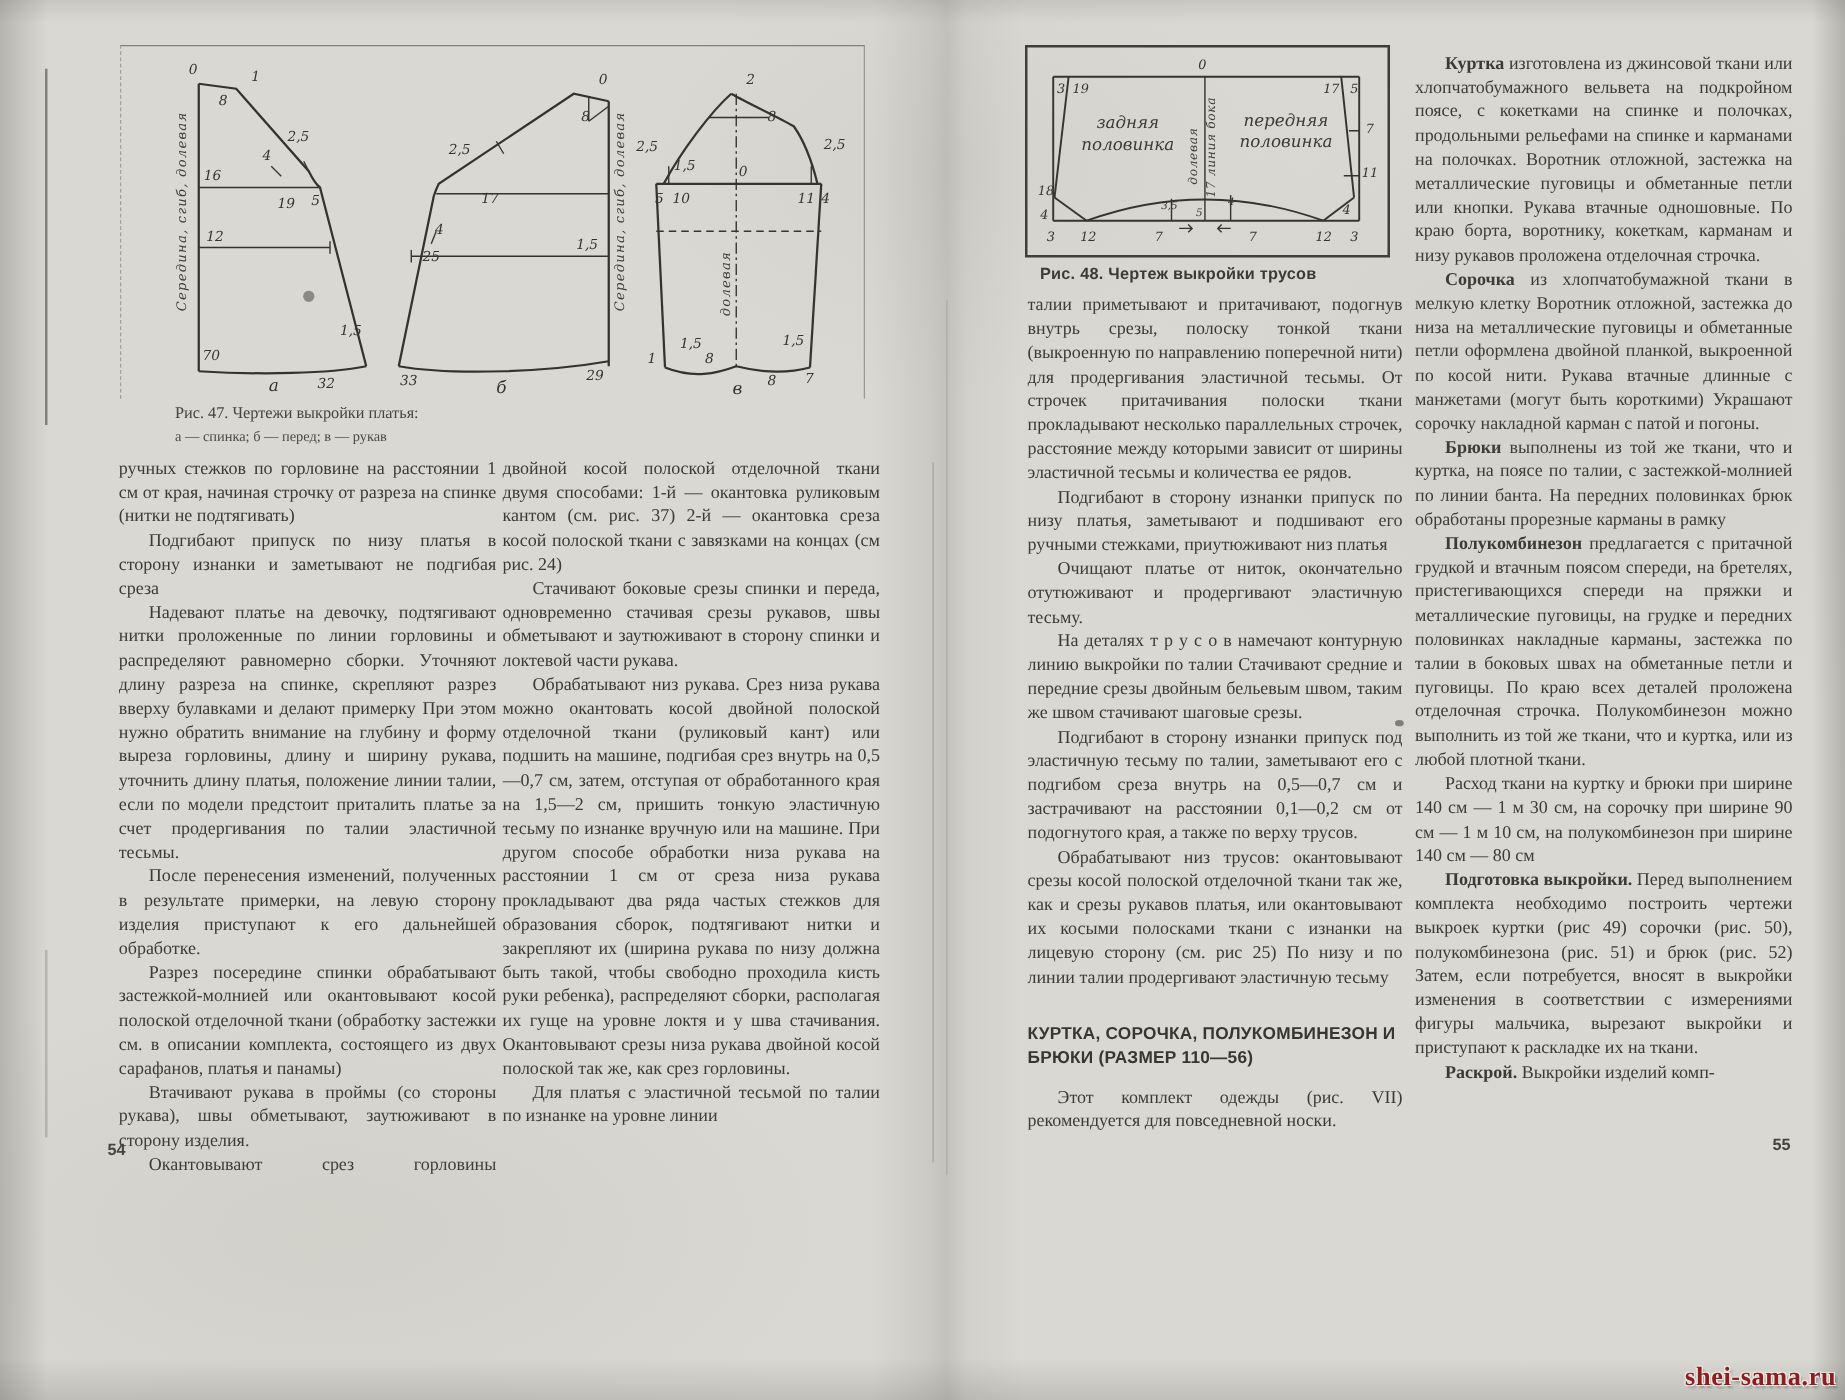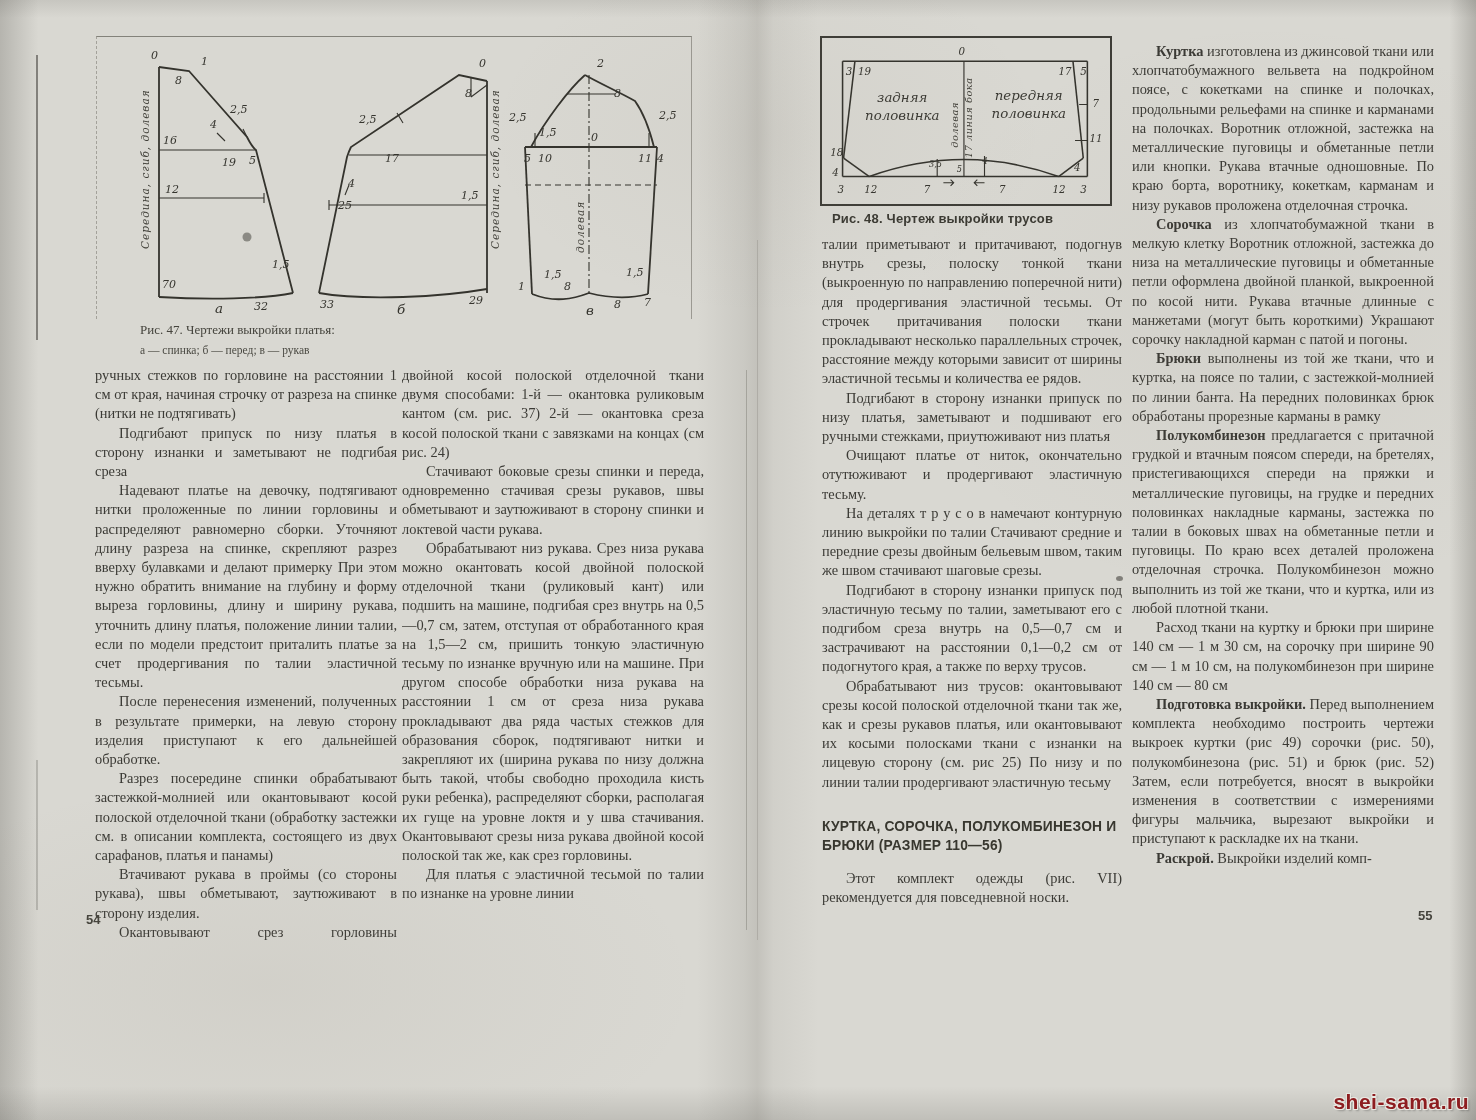--- a/index.html
+++ b/index.html
@@ -90,21 +90,21 @@
   .pagenum{
     position:absolute;z-index:2;
     font-family:"Liberation Sans",sans-serif;font-weight:bold;
     font-size:13px;color:#45443d;
   }
   #pn54{left:86px;top:912px;}
   #pn55{left:1418px;top:908px;}
 
   .watermark{
     position:absolute;right:7px;bottom:6px;z-index:6;
-    font-family:Liberation Sans, sans-serif;font-weight:bold;
+    font-family:Liberation Serif, serif;font-weight:bold;
     font-size:21px;letter-spacing:.5px;color:#8d1d20;
     text-shadow:-1px -1px 0 #e9e8e2, 1px -1px 0 #e9e8e2, -1px 1px 0 #e9e8e2, 1px 1px 0 #e9e8e2, 2px 2px 2px rgba(0,0,0,.25);
   }
   .speck{position:absolute;border-radius:50%;background:rgba(55,53,47,.55);z-index:3;}
 </style>
 </head>
 <body>
 
 <div class="scan-mark" style="left:36px;top:55px;height:285px;"></div>
 <div class="scan-mark" style="left:36px;top:760px;height:150px;opacity:.4;"></div>

